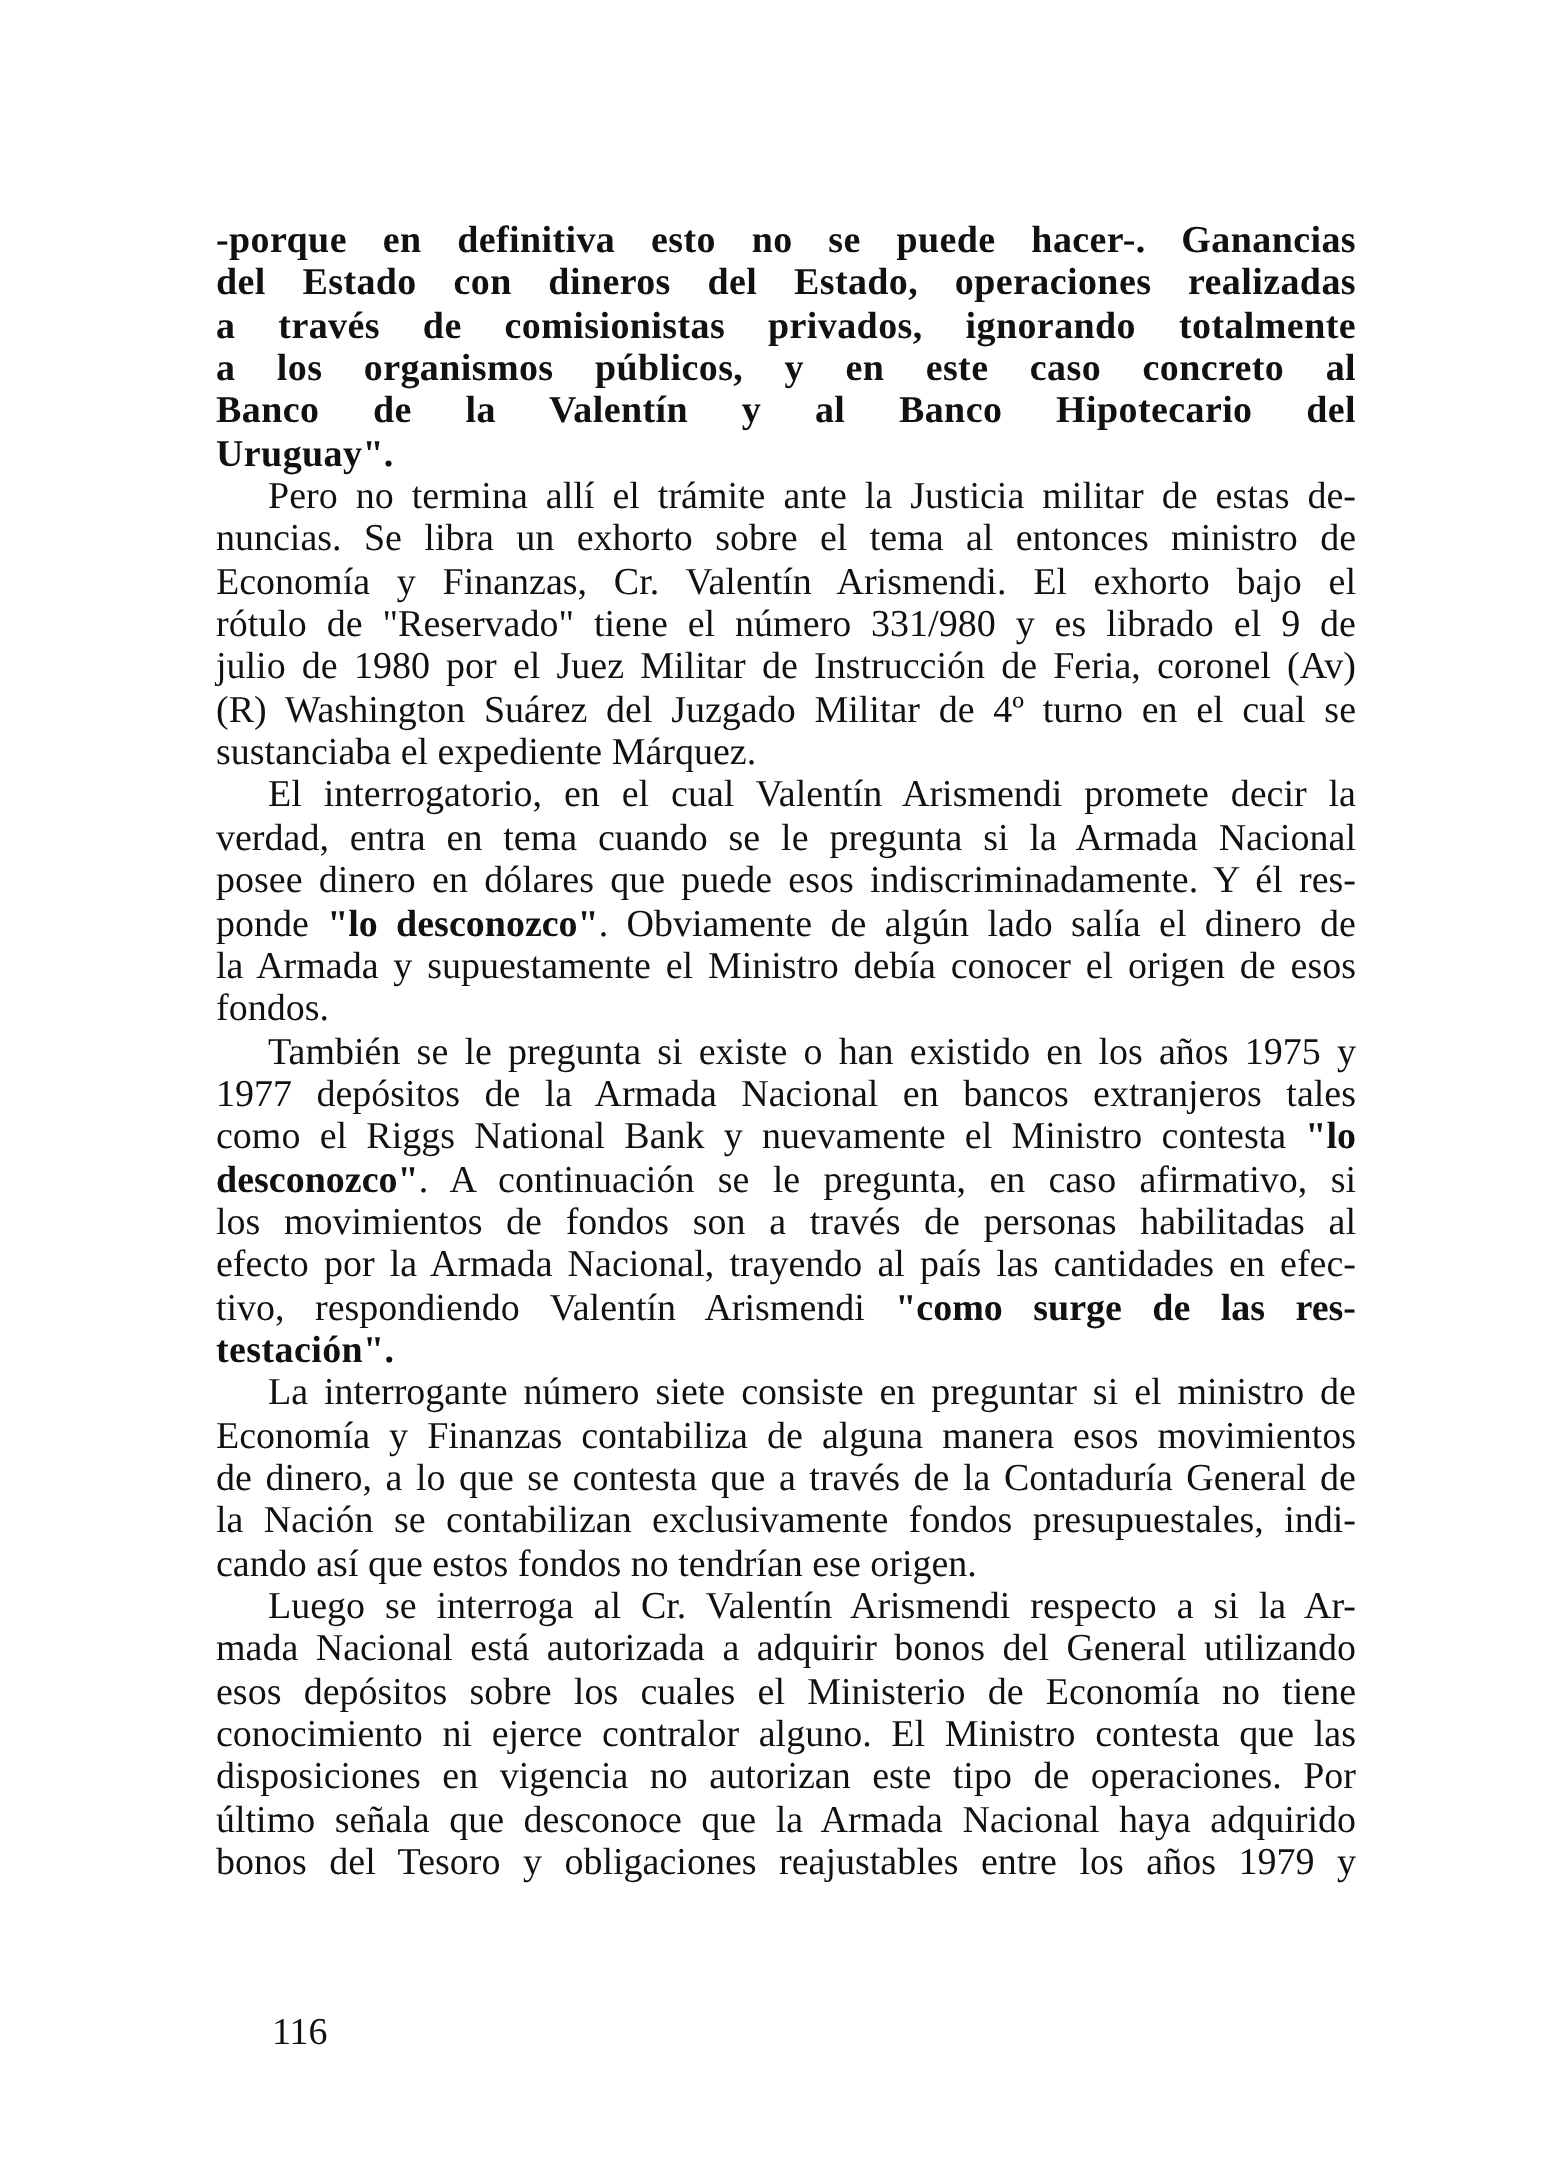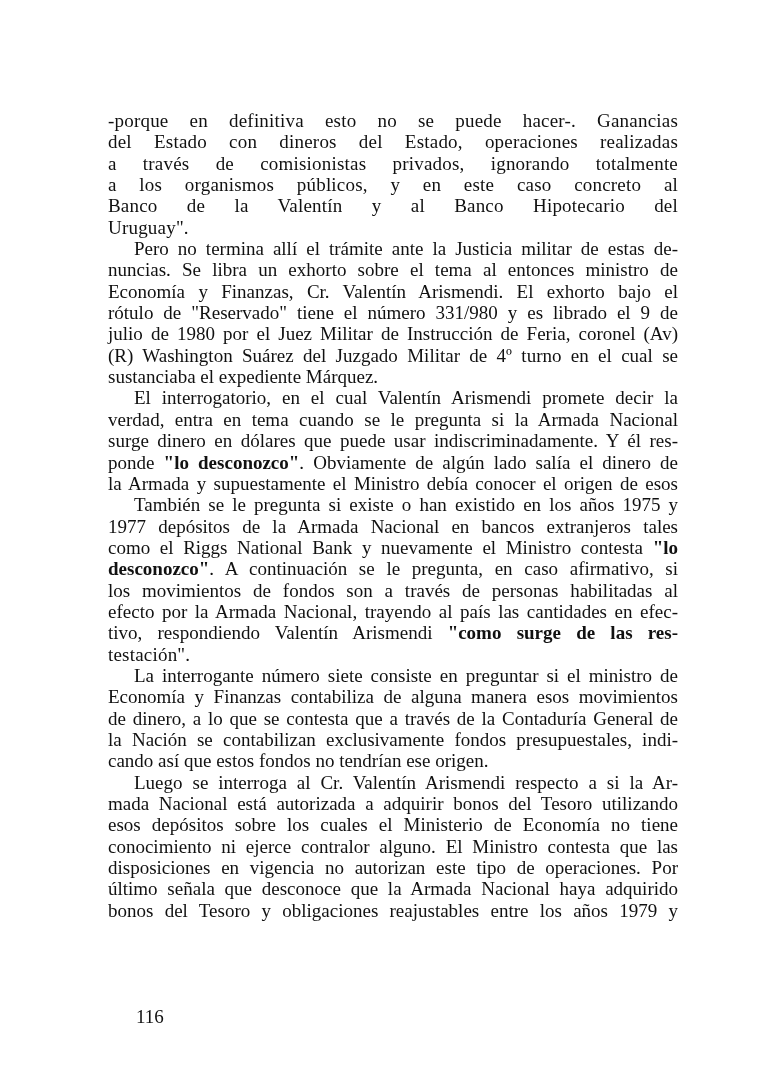--- a/index.html
+++ b/index.html
@@ -12,21 +12,21 @@
     font-family: "Liberation Serif", serif;
     font-size: 19px;
     color: #111;
     white-space: nowrap;
     text-align: justify;
     text-align-last: justify;
     overflow: visible;
   }
   .line.last { text-align-last: left; }
   .line.indent { padding-left: 26px; }
-  .bold { font-weight: normal; letter-spacing: 0.2px; }
+  .bold { font-weight: bold; letter-spacing: 0.2px; }
   .b { font-weight: bold; }
   .page-number {
     position: absolute; left: 112px; top: 1006px;
     font-family: "Liberation Serif", serif; font-size: 19px; color: #111; margin-left: 24px;
   }
 </style>
 </head>
 <body>
 
 <div class="page" id="page-body">
@@ -38,37 +38,38 @@
     <div class="line last bold"><span>Uruguay".</span></div>
     <div class="line indent"><span>Pero no termina allí el trámite ante la Justicia militar de estas de-</span></div>
     <div class="line"><span>nuncias. Se libra un exhorto sobre el tema al entonces ministro de</span></div>
     <div class="line"><span>Economía y Finanzas, Cr. Valentín Arismendi. El exhorto bajo el</span></div>
     <div class="line"><span>rótulo de "Reservado" tiene el número 331/980 y es librado el 9 de</span></div>
     <div class="line"><span>julio de 1980 por el Juez Militar de Instrucción de Feria, coronel (Av)</span></div>
     <div class="line"><span>(R) Washington Suárez del Juzgado Militar de 4º turno en el cual se</span></div>
     <div class="line last"><span>sustanciaba el expediente Márquez.</span></div>
     <div class="line indent"><span>El interrogatorio, en el cual Valentín Arismendi promete decir la</span></div>
     <div class="line"><span>verdad, entra en tema cuando se le pregunta si la Armada Nacional</span></div>
-    <div class="line"><span>surge dinero en dólares que puede usar indiscriminadamente. Y él res-</span></div>
+    <div class="line"><span>posee dinero en dólares que puede esos indiscriminadamente. Y él res-</span></div>
     <div class="line" style="letter-spacing: -0.000236742px;"><span>ponde </span><span class="b">"lo desconozco"</span><span>. Obviamente de algún lado salía el dinero de</span></div>
     <div class="line"><span>la Armada y supuestamente el Ministro debía conocer el origen de esos</span></div>
+    <div class="line last"><span>fondos.</span></div>
     <div class="line indent"><span>También se le pregunta si existe o han existido en los años 1975 y</span></div>
     <div class="line"><span>1977 depósitos de la Armada Nacional en bancos extranjeros tales</span></div>
     <div class="line"><span>como el Riggs National Bank y nuevamente el Ministro contesta </span><span class="b">"lo</span></div>
     <div class="line"><span class="b">desconozco"</span><span>. A continuación se le pregunta, en caso afirmativo, si</span></div>
     <div class="line"><span>los movimientos de fondos son a través de personas habilitadas al</span></div>
     <div class="line"><span>efecto por la Armada Nacional, trayendo al país las cantidades en efec-</span></div>
     <div class="line"><span>tivo, respondiendo Valentín Arismendi </span><span class="b">"como surge de las res-</span></div>
     <div class="line last bold"><span>testación".</span></div>
     <div class="line indent"><span>La interrogante número siete consiste en preguntar si el ministro de</span></div>
     <div class="line"><span>Economía y Finanzas contabiliza de alguna manera esos movimientos</span></div>
     <div class="line"><span>de dinero, a lo que se contesta que a través de la Contaduría General de</span></div>
     <div class="line"><span>la Nación se contabilizan exclusivamente fondos presupuestales, indi-</span></div>
     <div class="line last"><span>cando así que estos fondos no tendrían ese origen.</span></div>
     <div class="line indent"><span>Luego se interroga al Cr. Valentín Arismendi respecto a si la Ar-</span></div>
-    <div class="line"><span>mada Nacional está autorizada a adquirir bonos del Tesoro utilizando</span></div>
+    <div class="line"><span>mada Nacional está autorizada a adquirir bonos del General utilizando</span></div>
     <div class="line"><span>esos depósitos sobre los cuales el Ministerio de Economía no tiene</span></div>
     <div class="line"><span>conocimiento ni ejerce contralor alguno. El Ministro contesta que las</span></div>
     <div class="line"><span>disposiciones en vigencia no autorizan este tipo de operaciones. Por</span></div>
     <div class="line"><span>último señala que desconoce que la Armada Nacional haya adquirido</span></div>
     <div class="line"><span>bonos del Tesoro y obligaciones reajustables entre los años 1979 y</span></div>
   </div>
 <div class="page-number">116</div>
 
 </body></html>

